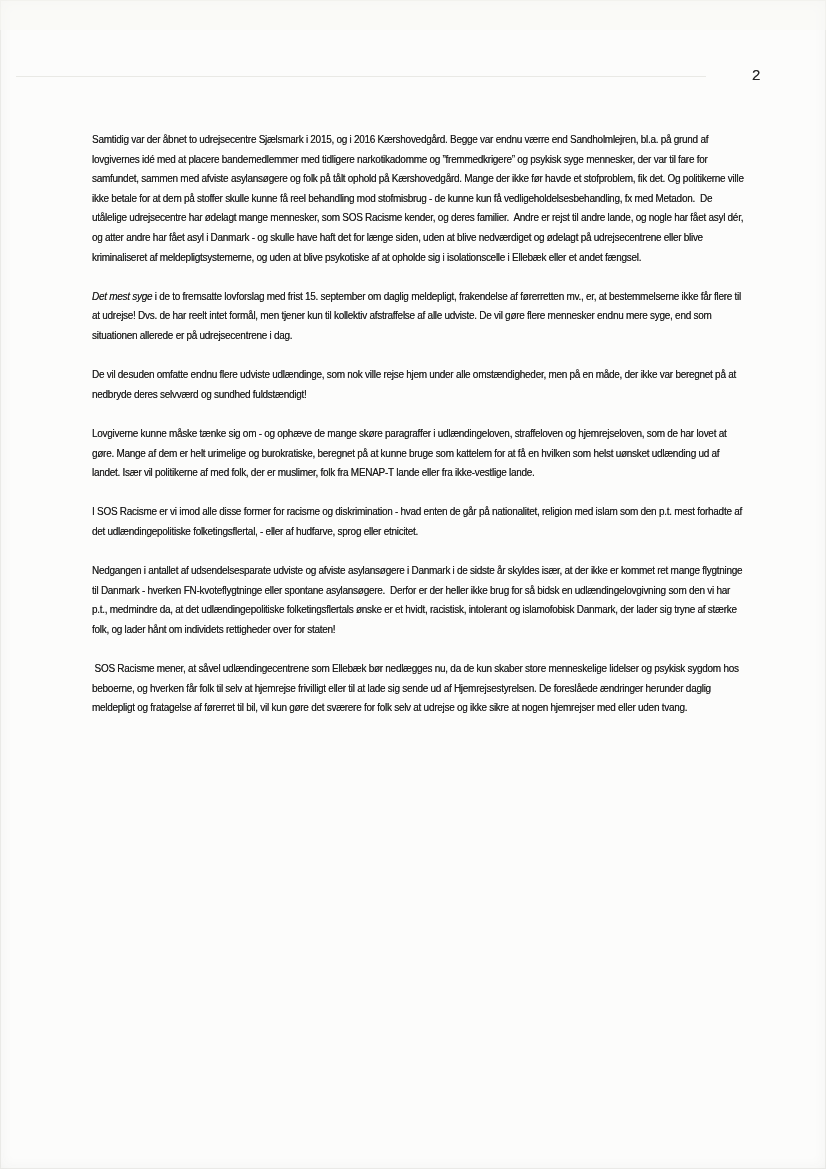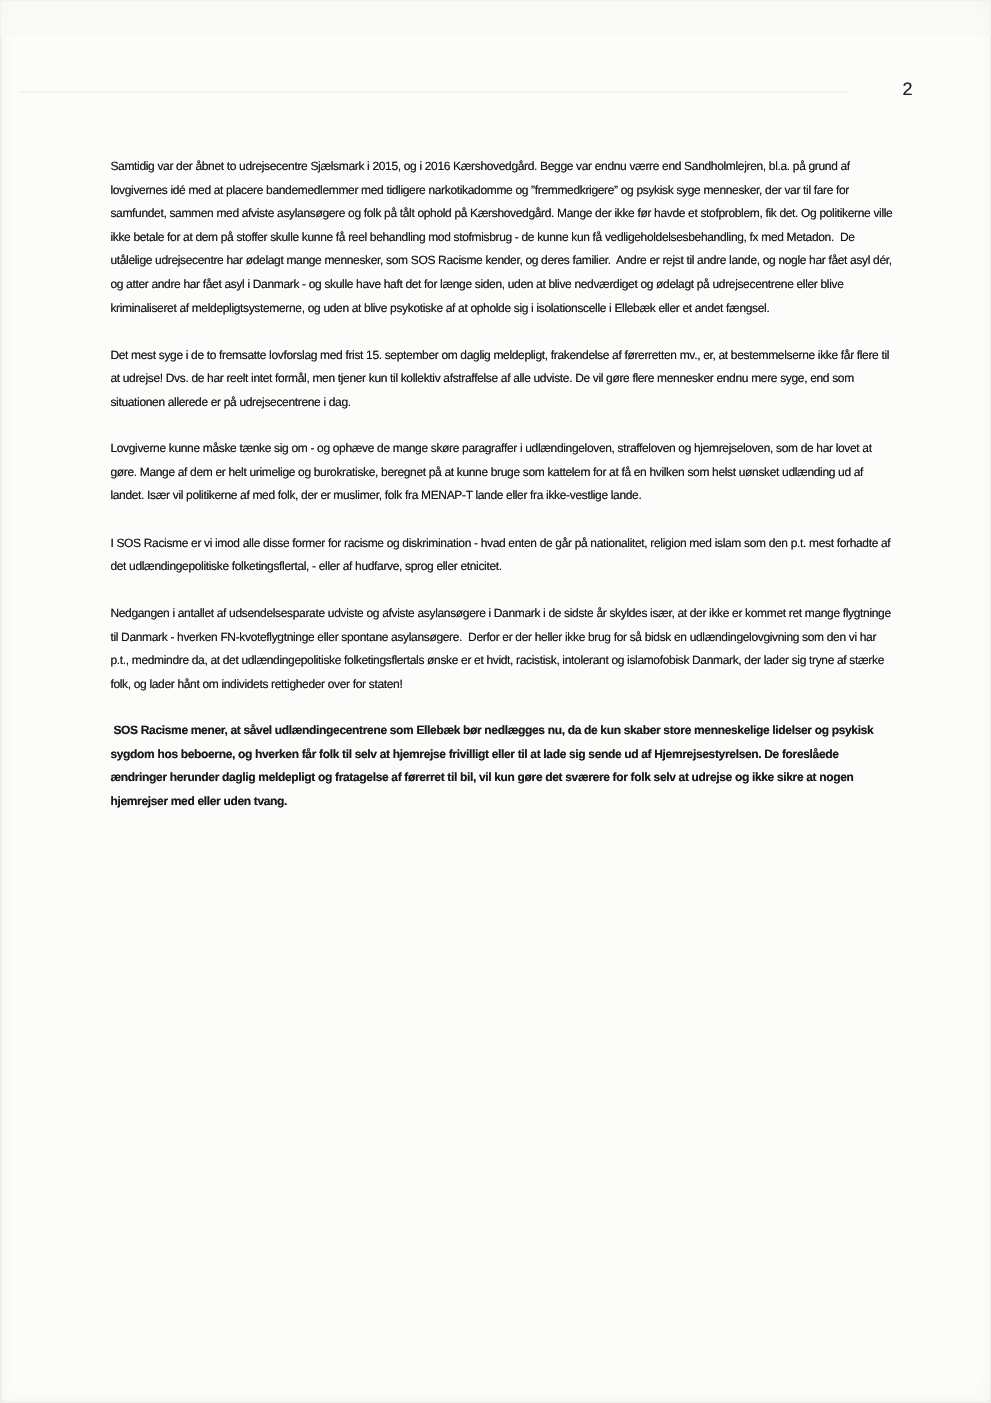--- a/index.html
+++ b/index.html
@@ -48,33 +48,35 @@
     letter-spacing: -0.28px;
     line-height: 19.6px;
     color: #1a1a1a;
     text-shadow: 0 0 0.55px rgba(25,25,25,0.65);
   }
   .para {
     margin: 0 0 19.6px 0;
     white-space: pre-wrap;
   }
   .para.bold {
-    font-weight: 700;
+    font-weight: 400;
   }
   .seg.italic {
+    font-style: italic;
   }
 </style>
 </head>
 <body>
 
 <div class="page">
   <div class="scan-top-band"></div>
   <div class="scan-artifact-line"></div>
   <div class="page-number">2</div>
   <div class="content">
       <p class="para regular"><span class="seg regular">Samtidig var der åbnet to udrejsecentre Sjælsmark i 2015, og i 2016 Kærshovedgård. Begge var endnu værre end Sandholmlejren, bl.a. på grund af lovgivernes idé med at placere bandemedlemmer med tidligere narkotikadomme og ”fremmedkrigere” og psykisk syge mennesker, der var til fare for samfundet, sammen med afviste asylansøgere og folk på tålt ophold på Kærshovedgård. Mange der ikke før havde et stofproblem, fik det. Og politikerne ville ikke betale for at dem på stoffer skulle kunne få reel behandling mod stofmisbrug - de kunne kun få vedligeholdelsesbehandling, fx med Metadon.  De utålelige udrejsecentre har ødelagt mange mennesker, som SOS Racisme kender, og deres familier.  Andre er rejst til andre lande, og nogle har fået asyl dér, og atter andre har fået asyl i Danmark - og skulle have haft det for længe siden, uden at blive nedværdiget og ødelagt på udrejsecentrene eller blive kriminaliseret af meldepligtsystemerne, og uden at blive psykotiske af at opholde sig i isolationscelle i Ellebæk eller et andet fængsel.</span></p>
       <p class="para regular"><span class="seg italic">Det mest syge</span><span class="seg regular"> i de to fremsatte lovforslag med frist 15. september om daglig meldepligt, frakendelse af førerretten mv., er, at bestemmelserne ikke får flere til at udrejse! Dvs. de har reelt intet formål, men tjener kun til kollektiv afstraffelse af alle udviste. De vil gøre flere mennesker endnu mere syge, end som situationen allerede er på udrejsecentrene i dag.</span></p>
+      <p class="para regular"><span class="seg regular">De vil desuden omfatte endnu flere udviste udlændinge, som nok ville rejse hjem under alle omstændigheder, men på en måde, der ikke var beregnet på at nedbryde deres selvværd og sundhed fuldstændigt!</span></p>
       <p class="para regular"><span class="seg regular">Lovgiverne kunne måske tænke sig om - og ophæve de mange skøre paragraffer i udlændingeloven, straffeloven og hjemrejseloven, som de har lovet at gøre. Mange af dem er helt urimelige og burokratiske, beregnet på at kunne bruge som kattelem for at få en hvilken som helst uønsket udlænding ud af landet. Især vil politikerne af med folk, der er muslimer, folk fra MENAP-T lande eller fra ikke-vestlige lande.</span></p>
       <p class="para regular"><span class="seg regular">I SOS Racisme er vi imod alle disse former for racisme og diskrimination - hvad enten de går på nationalitet, religion med islam som den p.t. mest forhadte af det udlændingepolitiske folketingsflertal, - eller af hudfarve, sprog eller etnicitet.</span></p>
       <p class="para regular"><span class="seg regular">Nedgangen i antallet af udsendelsesparate udviste og afviste asylansøgere i Danmark i de sidste år skyldes især, at der ikke er kommet ret mange flygtninge til Danmark - hverken FN-kvoteflygtninge eller spontane asylansøgere.  Derfor er der heller ikke brug for så bidsk en udlændingelovgivning som den vi har p.t., medmindre da, at det udlændingepolitiske folketingsflertals ønske er et hvidt, racistisk, intolerant og islamofobisk Danmark, der lader sig tryne af stærke folk, og lader hånt om individets rettigheder over for staten!</span></p>
       <p class="para bold"><span class="seg regular"> SOS Racisme mener, at såvel udlændingecentrene som Ellebæk bør nedlægges nu, da de kun skaber store menneskelige lidelser og psykisk sygdom hos beboerne, og hverken får folk til selv at hjemrejse frivilligt eller til at lade sig sende ud af Hjemrejsestyrelsen. De foreslåede ændringer herunder daglig meldepligt og fratagelse af førerret til bil, vil kun gøre det sværere for folk selv at udrejse og ikke sikre at nogen hjemrejser med eller uden tvang.</span></p>
     </div>
 </div>
 
 </body></html>

